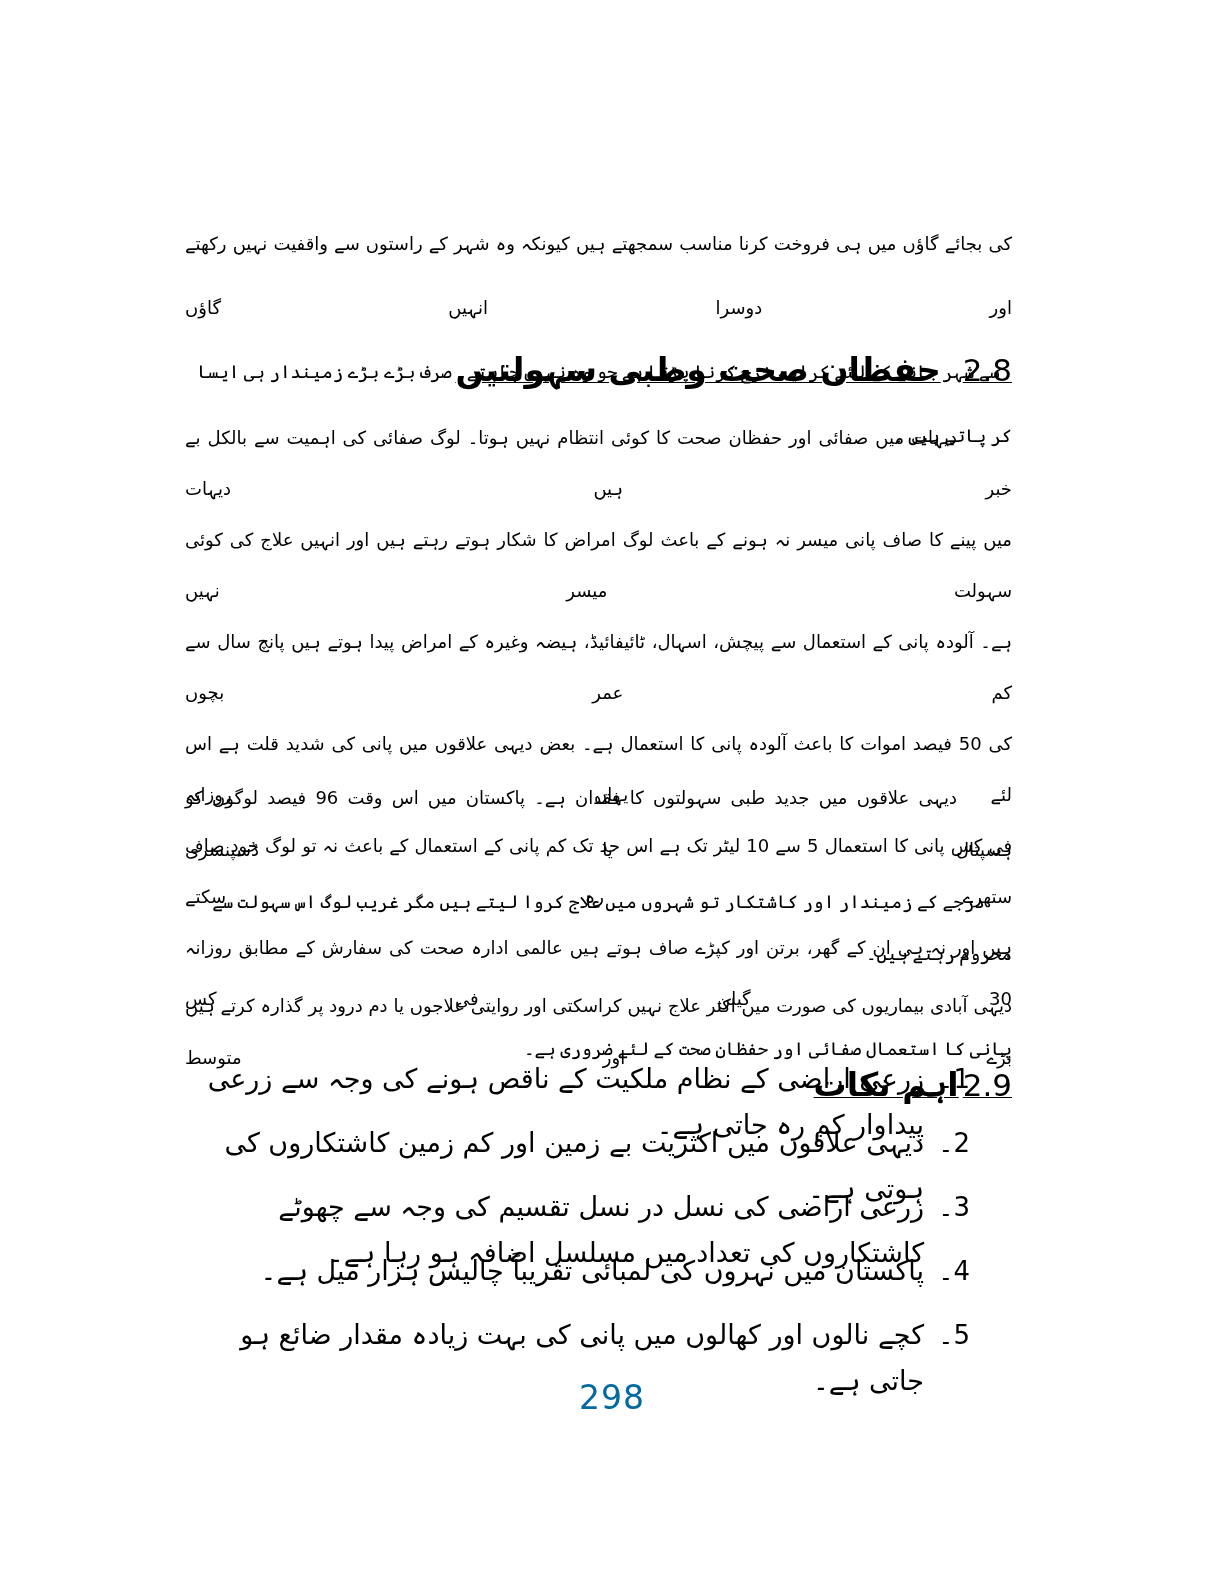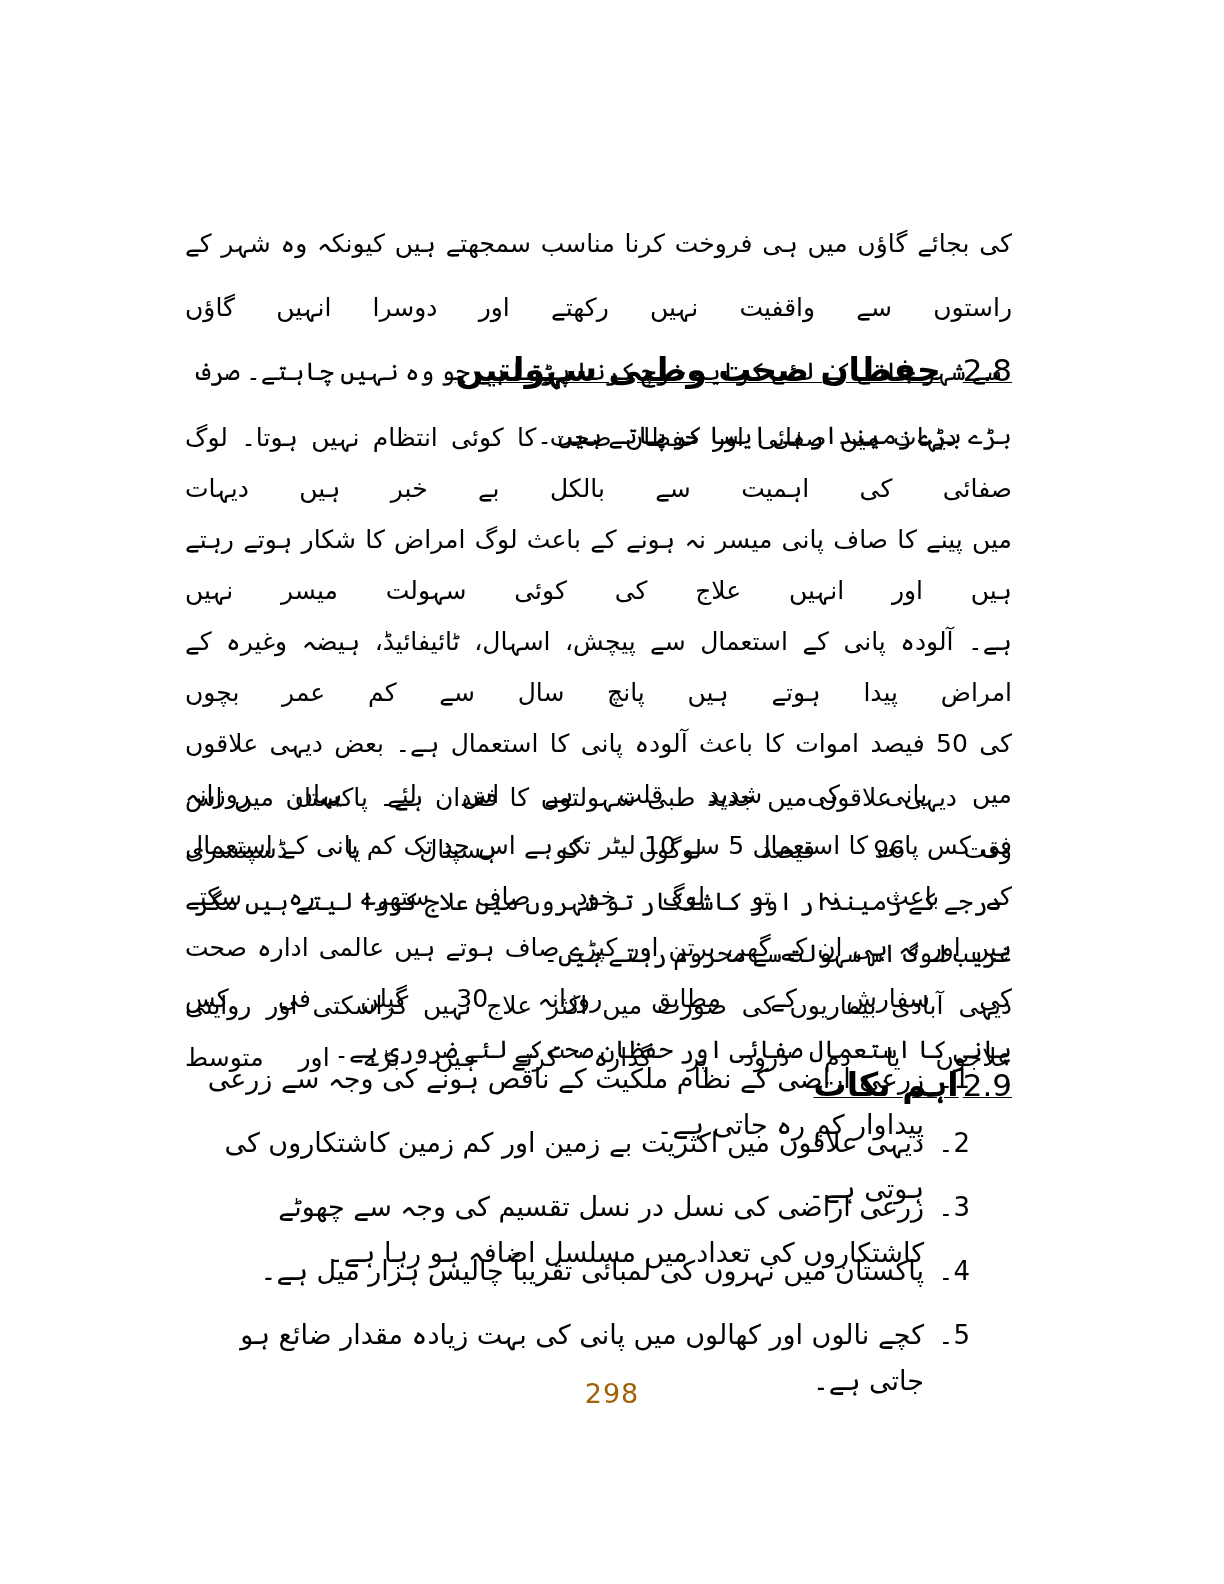--- a/index.html
+++ b/index.html
@@ -8,21 +8,21 @@
     background:#ffffff;
     font-family:"DejaVu Sans", sans-serif;
     color:#000000;
     position:relative;
   }
   .page { position:relative; width:1224px; height:1584px; background:#ffffff; overflow:hidden; }
 
   
   .block { position:absolute; left:185px; width:827px; direction:rtl; }
 
-  .ln { display:block; font-size:25px; line-height:51px; }
+  .ln { display:block; font-size:18px; line-height:51px; }
   .j   { text-align:justify; text-align-last:justify; }
   .end { text-align:center; text-align-last:right;font-family:Liberation Serif, serif; }
   .indent1 { text-indent:55px; }
 
   .intro { top:212px; }
   .intro .ln { line-height:64px; }
 
   .heading { position:absolute; right:212px; direction:rtl; text-align:left; white-space:nowrap;text-decoration:underline; }
   .heading .h-num { font-size:31px; font-weight:normal; letter-spacing:1px; }
   .heading .h-title { font-size:33px; font-weight:bold; }
@@ -38,21 +38,21 @@
   .points { top:1056px; }
   .list-row {
     display:flex; direction:rtl; align-items:flex-start;
     height:64px; box-sizing:border-box; padding-right:42px;
   }
   .li-num  { flex:0 0 46px; font-size:26px; line-height:46px; }
   .li-text { flex:0 1 auto; font-size:27px; line-height:46px; text-align:right; }
 
   .page-num {
     position:absolute; top:1378px; left:0; width:100%;
-    text-align:center; font-size:27px; letter-spacing:1px; color:#a16207;
+    text-align:center; font-size:33px; letter-spacing:1px; color:#0369a1;
   }
 </style>
 </head>
 <body>
 
 <div class="page">
 
   <div class="block intro">
     <span class="ln j">کی بجائے گاؤں میں ہی فروخت کرنا مناسب سمجھتے ہیں کیونکہ وہ شہر کے راستوں سے واقفیت نہیں رکھتے اور دوسرا انہیں گاؤں</span>
     <span class="ln end">سے شہر جانے کے لئے کرایہ خرچ کرنا پڑتا ہے جو وہ نہیں چاہتے۔ صرف بڑے بڑے زمیندار ہی ایسا کر پاتے ہیں ۔</span>

